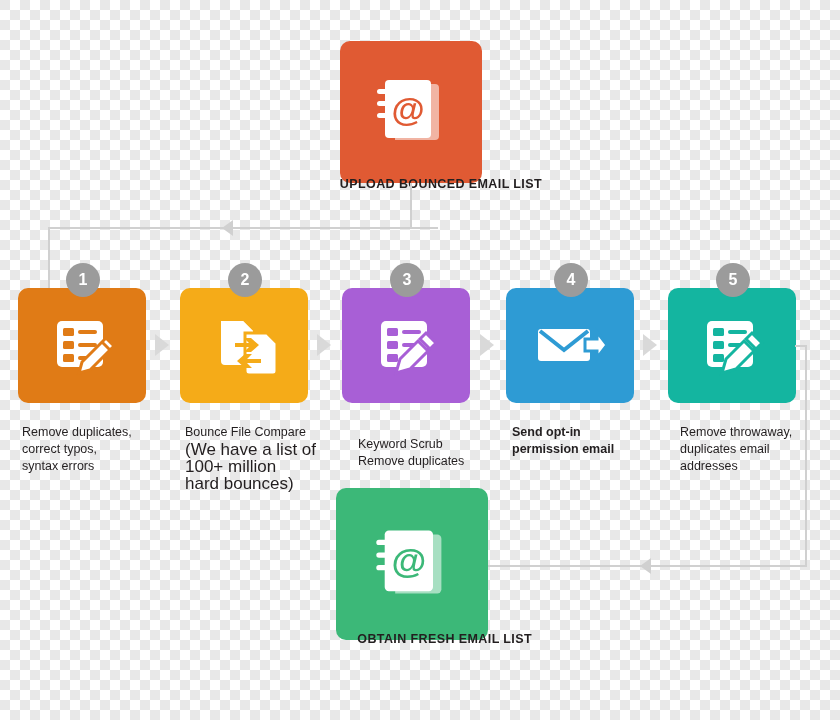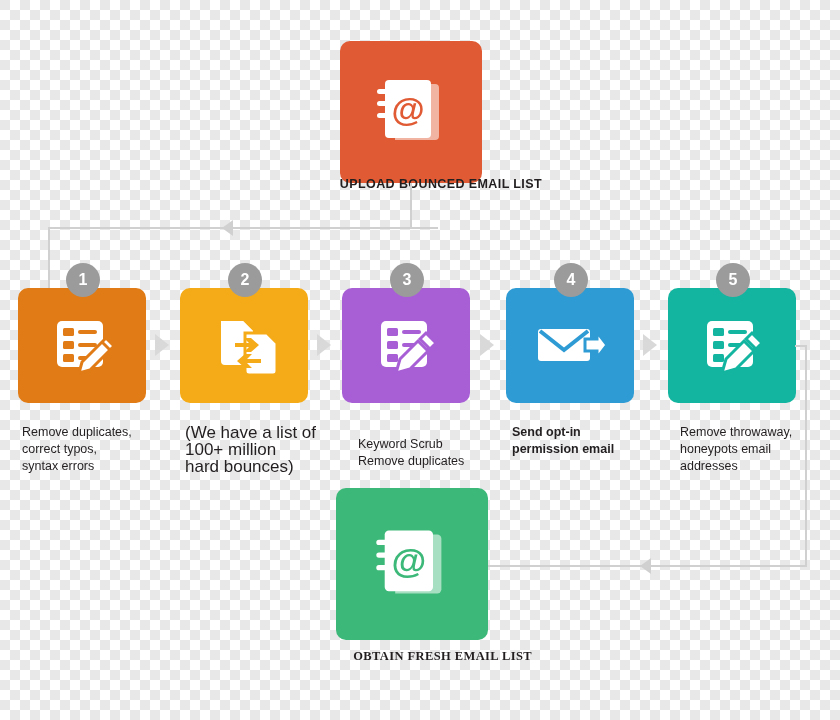--- a/index.html
+++ b/index.html
@@ -165,20 +165,21 @@
           <path d="M26 32 h14 l-5 -5 h7 l8 7 -8 7 h-7 l5 -5 h-14 z" fill="#f5ab18"></path>
           <path d="M52 48 h-14 l5 -5 h-7 l-8 7 8 7 h7 l-5 -5 h14 z" fill="#f5ab18"></path>
         </g>
       </svg>
     </span>
   </div>
   <div class="badge" style="left:228px; top:263px;">
     <span>2</span>
   </div>
   <div class="caption" style="left:185px; top:424px; width:168px;">
+    <div>Bounce File Compare</div>
     <div class="small">(We have a list of 100+ million</div>
     <div class="small">hard bounces)</div>
   </div>
 
   <div class="chev" style="left:317px; top:334px;"></div>
 
   <div class="card" style="left:342px; top:288px; width:128px; height:115px; background:#a85fd6;">
     <span>
       <svg width="70" height="70" viewBox="0 0 70 70">
         <g>
@@ -250,21 +251,21 @@
           </g>
         </g>
       </svg>
     </span>
   </div>
   <div class="badge" style="left:716px; top:263px;">
     <span>5</span>
   </div>
   <div class="caption" style="left:680px; top:424px; width:160px;">
     <div>Remove throwaway,</div>
-    <div>honeypots email</div>
+    <div>duplicates email</div>
     <div>addresses</div>
   </div>
 
   <div class="line v" style="left:805px; top:345px; height:222px;"></div>
   <div class="line h" style="left:480px; top:565px; width:327px;"></div>
   <div class="arrowhead-left" style="left:640px; top:558px;"></div>
   <div class="line h" style="left:795px; top:345px; width:12px;"></div>
 
   <div class="card" style="left:336px; top:488px; width:152px; height:152px; background:#3cb878;">
     <span>
@@ -273,17 +274,17 @@
           <path d="M24 12 h40 a4 4 0 0 1 4 4 v48 a4 4 0 0 1 -4 4 h-40 z" opacity="0.55"></path>
           <path d="M18 8 h38 a4 4 0 0 1 4 4 v50 a4 4 0 0 1 -4 4 h-38 a4 4 0 0 1 -4 -4 v-50 a4 4 0 0 1 4 -4 z"></path>
           <rect x="6" y="17" width="14" height="5" rx="2.5"></rect>
           <rect x="6" y="29" width="14" height="5" rx="2.5"></rect>
           <rect x="6" y="41" width="14" height="5" rx="2.5"></rect>
           <text x="37" y="49" text-anchor="middle" font-family="'Liberation Sans',sans-serif" font-size="34" font-weight="bold" fill="#3cb878">@</text>
         </g>
       </svg>
     </span>
   </div>
-  <div class="caption center bold" style="left:292px; top:648px; width:240px;font-family:Liberation Serif, serif;">
+  <div class="caption center bold" style="left:292px; top:631px; width:240px;">
     <span>OBTAIN FRESH EMAIL LIST</span>
   </div>
 
 </div>
 
 </body></html>

